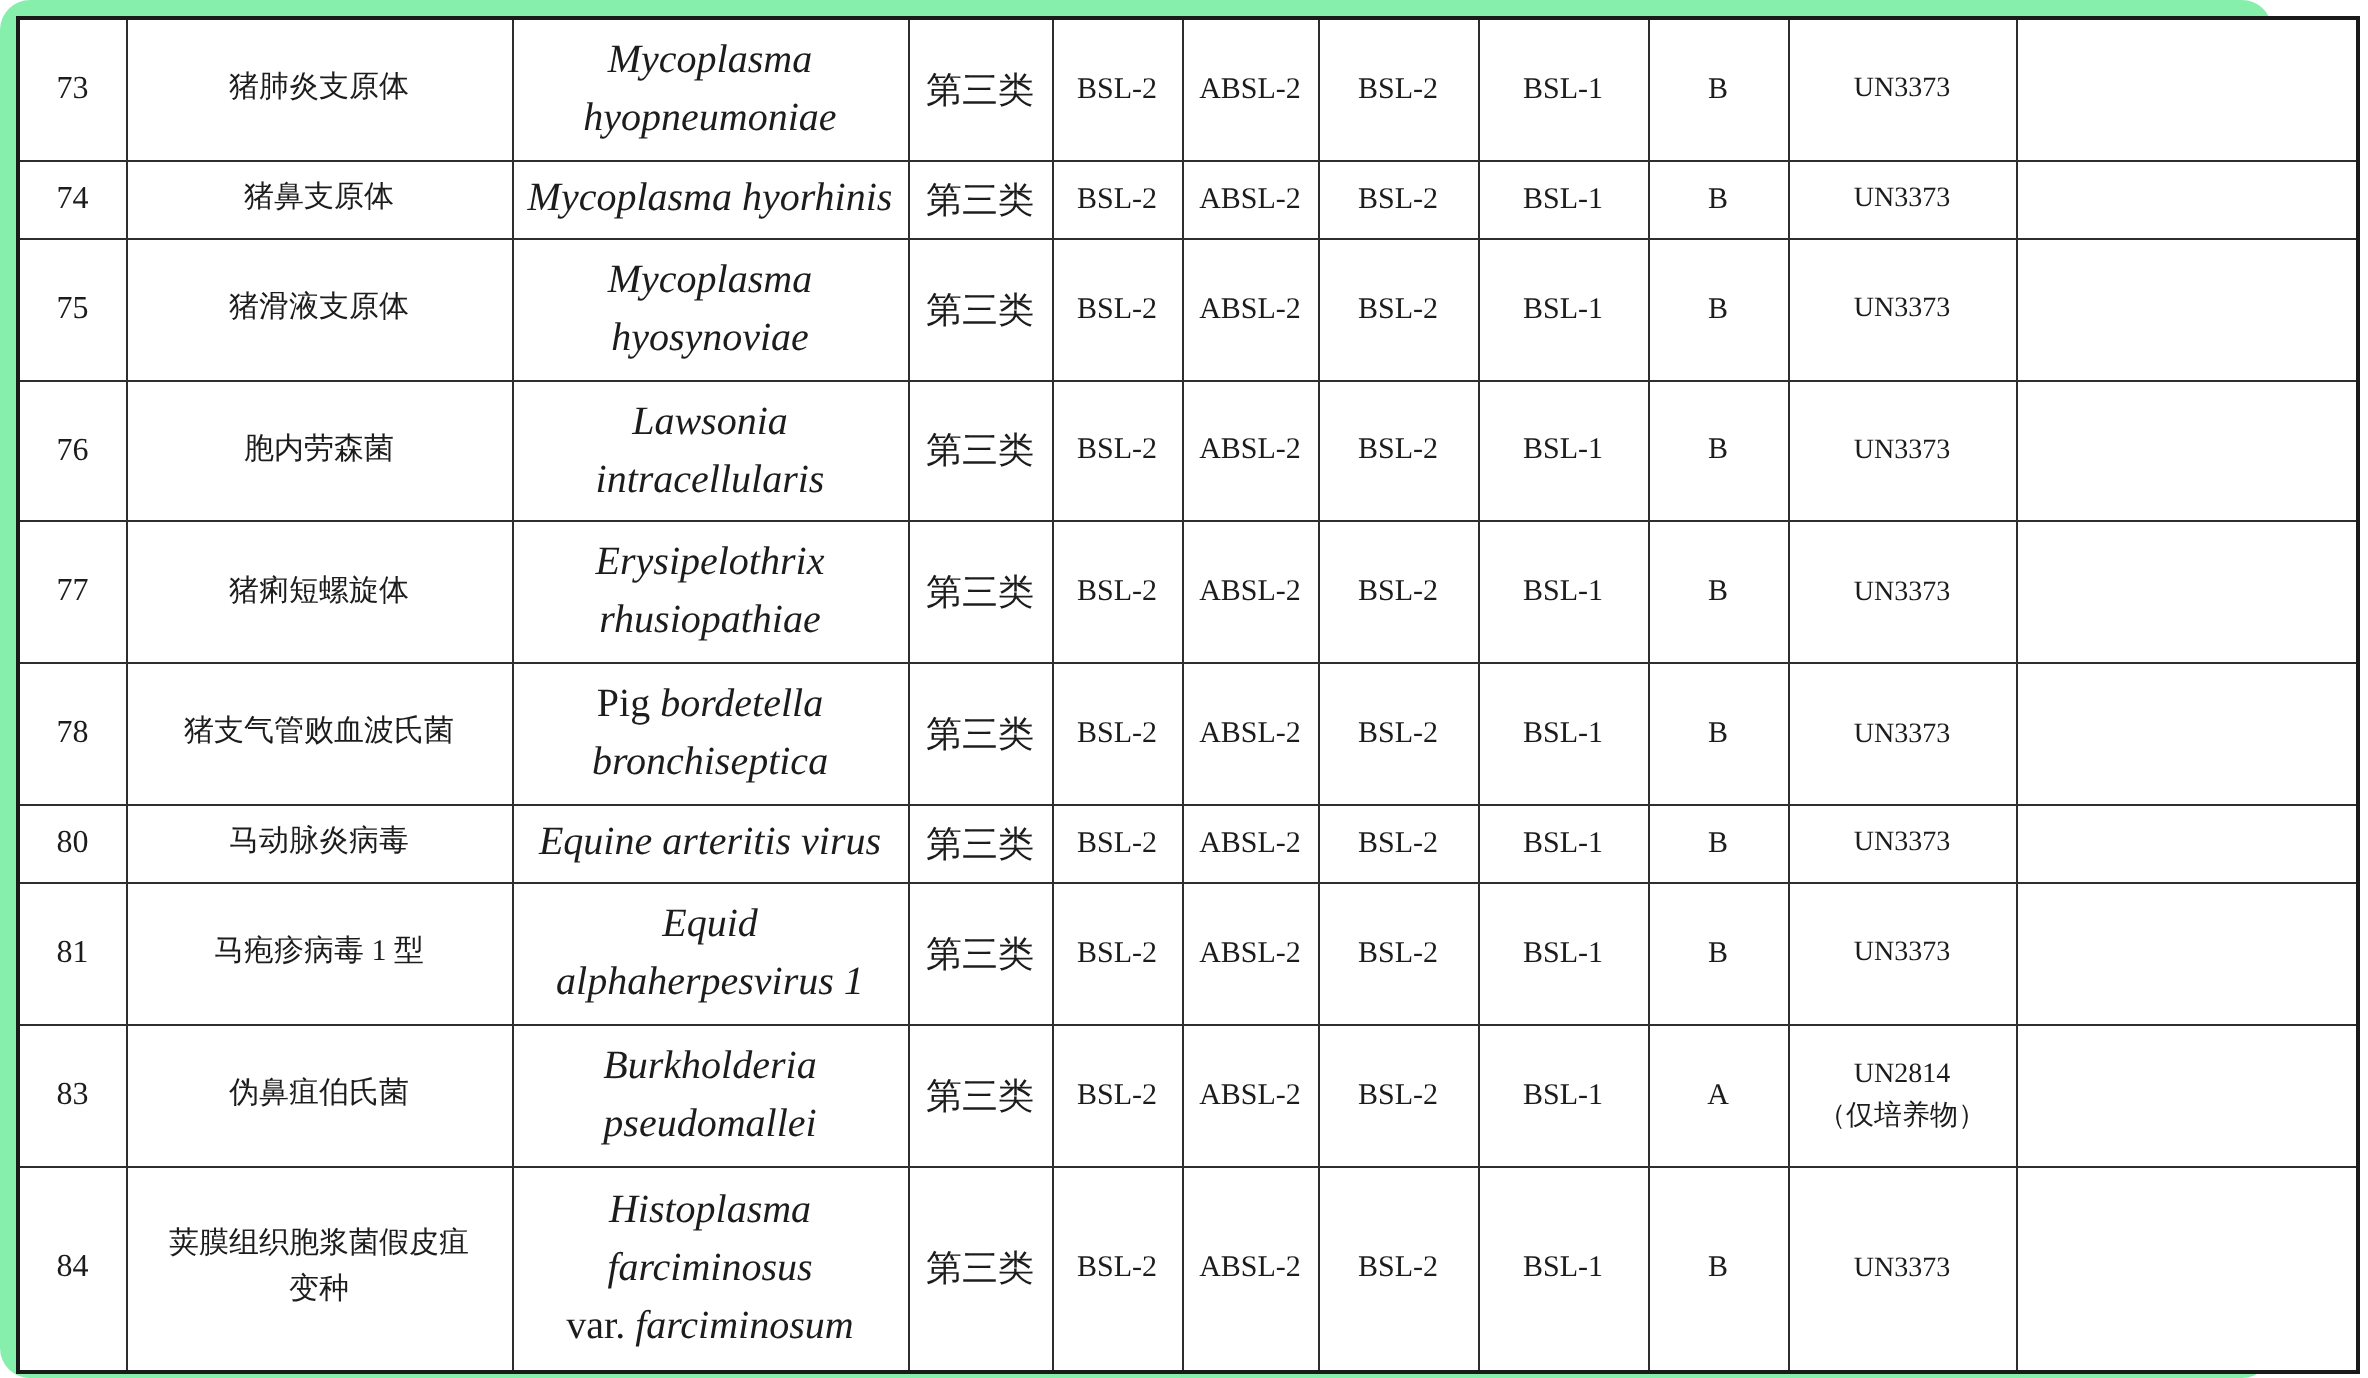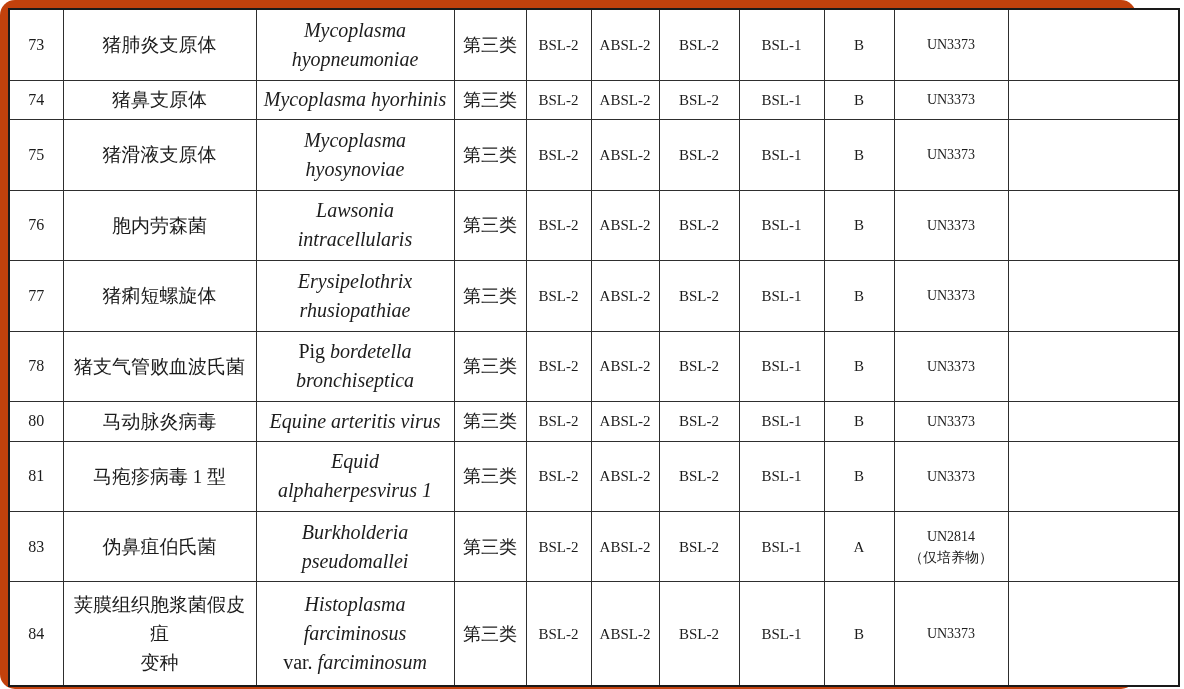--- a/index.html
+++ b/index.html
@@ -6,21 +6,21 @@
   body {
     width: 1184px; height: 689px;
     background: #ffffff;
     font-family: "Liberation Serif", "DejaVu Serif", serif;
     color: #1c1c1c;
     overflow: hidden;
   }
   .page {
     position: relative;
     width: 1136px; height: 689px;
-    background: #c2410c;
+    background: #86efac;
     border-radius: 15px;
   }
   table.pathogen-table {
     position: absolute;
     left: 8px; top: 8px;
     width: 1170px; height: 679px;
     border-collapse: collapse;
     table-layout: fixed;
     background: #ffffff;
     border: 2px solid #1a1a1a;
@@ -29,21 +29,21 @@
     border: 1px solid #2e2e2e;
     text-align: center;
     vertical-align: middle;
     padding: 3px 4px;
     font-size: 15px;
     line-height: 1.35;
     overflow: hidden;
   }
   td.c-no { font-size: 16px; }
   td.c-cn {
-    font-size: 19px;
+    font-size: 15px;
     line-height: 1.55;
     white-space: pre-line;
   }
   td.c-latin { font-size: 20px; line-height: 1.45; }
   td.c-latin .it { font-style: italic; }
   td.c-latin .rm { font-style: normal; }
   td.c-cat { font-size: 18px; }
   td.c-lvl { font-size: 15px; }
   td.c-un {
     font-size: 14px;

